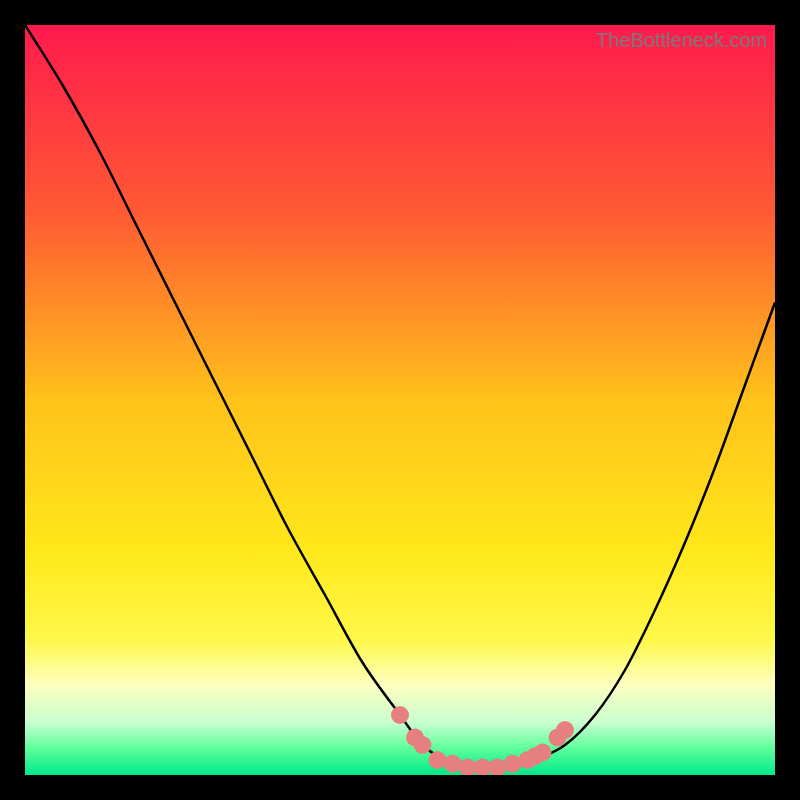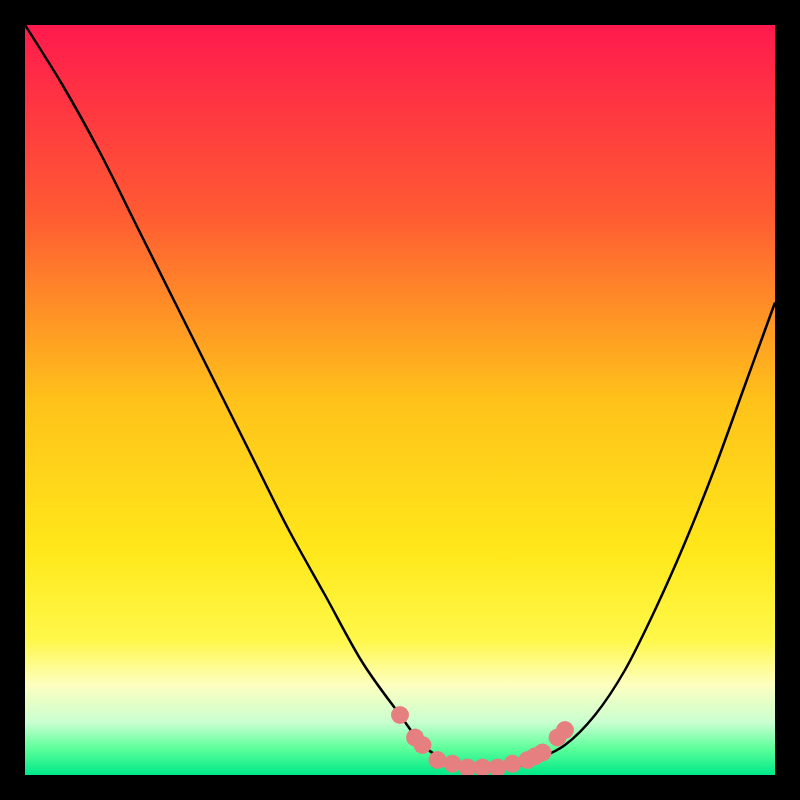--- a/index.html
+++ b/index.html
@@ -70,13 +70,14 @@
         <circle cx="472.5" cy="742.5" r="9" fill="#e68080"></circle>
         <circle cx="487.5" cy="738.75" r="9" fill="#e68080"></circle>
         <circle cx="502.50000000000006" cy="735" r="9" fill="#e68080"></circle>
         <circle cx="510.00000000000006" cy="731.25" r="9" fill="#e68080"></circle>
         <circle cx="517.5" cy="727.5" r="9" fill="#e68080"></circle>
         <circle cx="532.5" cy="712.5" r="9" fill="#e68080"></circle>
         <circle cx="540" cy="705" r="9" fill="#e68080"></circle>
       </g>
   </svg>
 
+  <div class="watermark">TheBottleneck.com</div>
 </div>
 
 </body></html>

